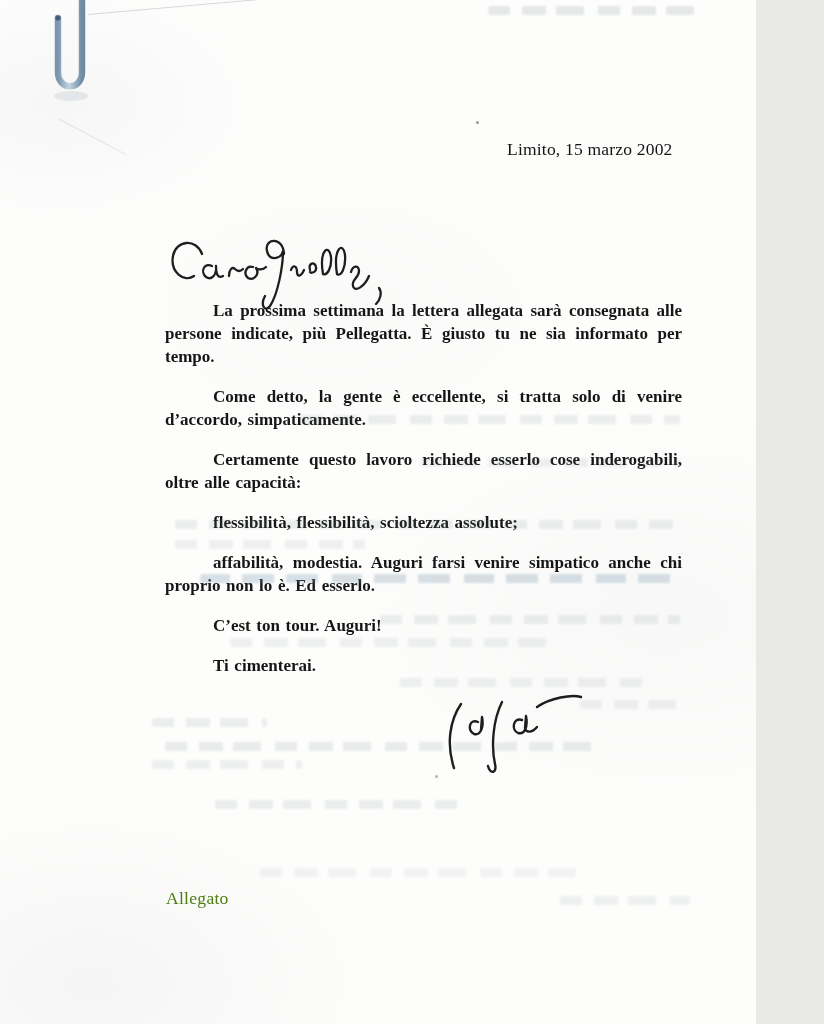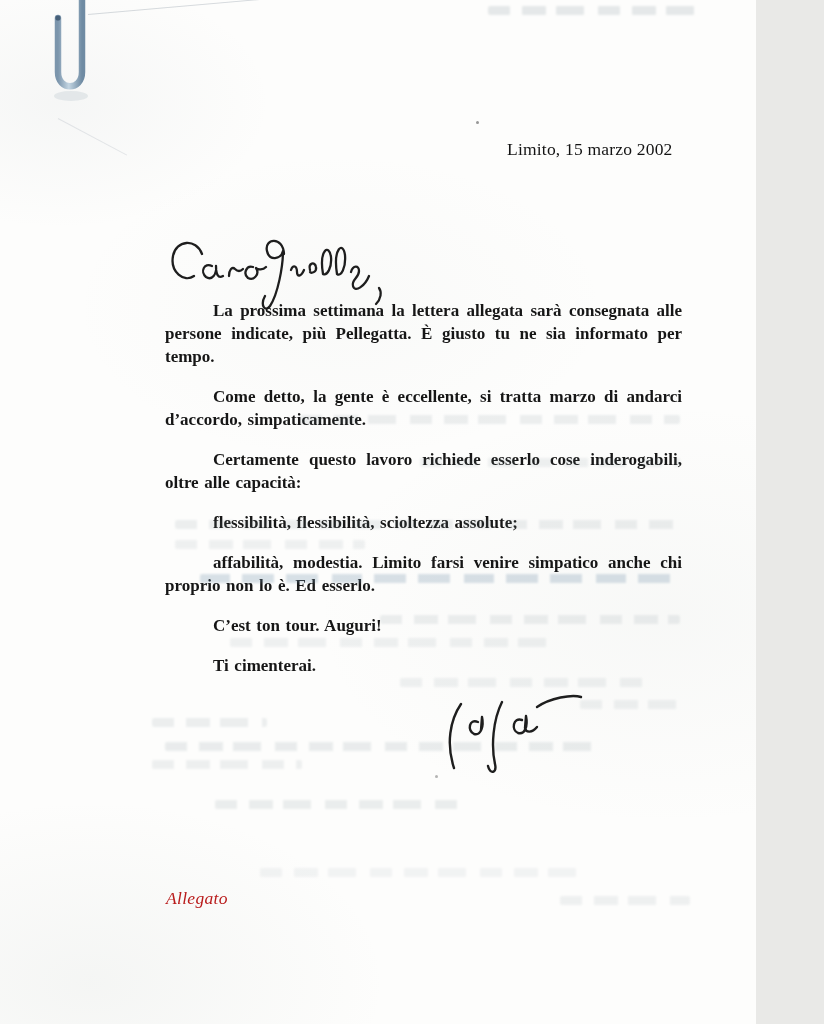--- a/index.html
+++ b/index.html
@@ -33,21 +33,21 @@
     margin:0 0 17px 0;
     text-indent:48px;
     text-align:justify;
     word-spacing:.08em;
   }
   .salutation-svg{position:absolute;top:226px;left:160px;}
   .signature-svg{position:absolute;top:686px;left:425px;}
   .hand{stroke:#1e1e1e;fill:none;stroke-linecap:round;stroke-linejoin:round;}
   .attachment{
     position:absolute;top:888px;left:166px;
-    font-style:italic;font-size:17.5px;color:#b91c1c;letter-spacing:.3px;
+    font-size:17.5px;color:#4d7c0f;letter-spacing:.3px;
   }
   .paperclip-svg{position:absolute;top:-4px;left:46px;}
   .crease{
     position:absolute;height:1px;background:rgba(150,160,170,.38);
     transform-origin:left center;pointer-events:none;
   }
   .bleed{
     position:absolute;height:9px;border-radius:2px;pointer-events:none;
     background:repeating-linear-gradient(90deg,
       #75878f 0 22px, transparent 22px 34px,
@@ -109,24 +109,24 @@
       <path d="M150,44 C148,37 155,35 156,41 C157,46 151,48 150,46"></path>
       <path d="M163,48 C159,24 169,17 171,31 C172,42 167,50 163,48"></path>
       <path d="M177,48 C173,22 183,15 185,29 C186,42 181,51 177,48"></path>
       <path d="M191,46 C193,39 199,39 199,45 C199,52 191,54 193,60 C195,67 205,60 209,50"></path>
       <path d="M219,62 C222,66 221,73 216,78"></path>
     </g>
   </svg>
 
   <div class="letter">
     <p>La prossima settimana la lettera allegata sarà consegnata alle persone indicate, più Pellegatta.  È giusto tu ne sia informato per tempo.</p>
-    <p>Come detto, la gente è eccellente, si tratta marzo di andarci d’accordo, simpaticamente.</p>
+    <p>Come detto, la gente è eccellente, si tratta solo di venire d’accordo, simpaticamente.</p>
     <p>Certamente questo lavoro richiede esserlo cose inderogabili, oltre alle capacità:</p>
     <p>flessibilità, flessibilità, scioltezza assolute;</p>
-    <p>affabilità, modestia. Limito farsi venire simpatico anche chi proprio non lo è.  Ed esserlo.</p>
+    <p>affabilità, modestia. Auguri farsi venire simpatico anche chi proprio non lo è.  Ed esserlo.</p>
     <p>C’est ton tour.  Auguri!</p>
     <p>Ti cimenterai.</p>
   </div>
 
   <svg class="signature-svg" width="165" height="92" viewBox="0 0 165 92" aria-label="handwritten signature (illegible)">
     <g class="hand" stroke-width="2.4">
       <path d="M36,18 C25,34 21,58 29,82"></path>
       <path d="M53,36 C44,32 42,45 49,48 C56,50 59,40 57,31 L56,44"></path>
       <path d="M77,16 C68,34 66,60 70,78 C72,87 65,89 63,80"></path>
       <path d="M97,34 C88,31 86,44 93,47 C100,49 103,40 101,30 L100,42 C101,47 107,47 112,41"></path>

